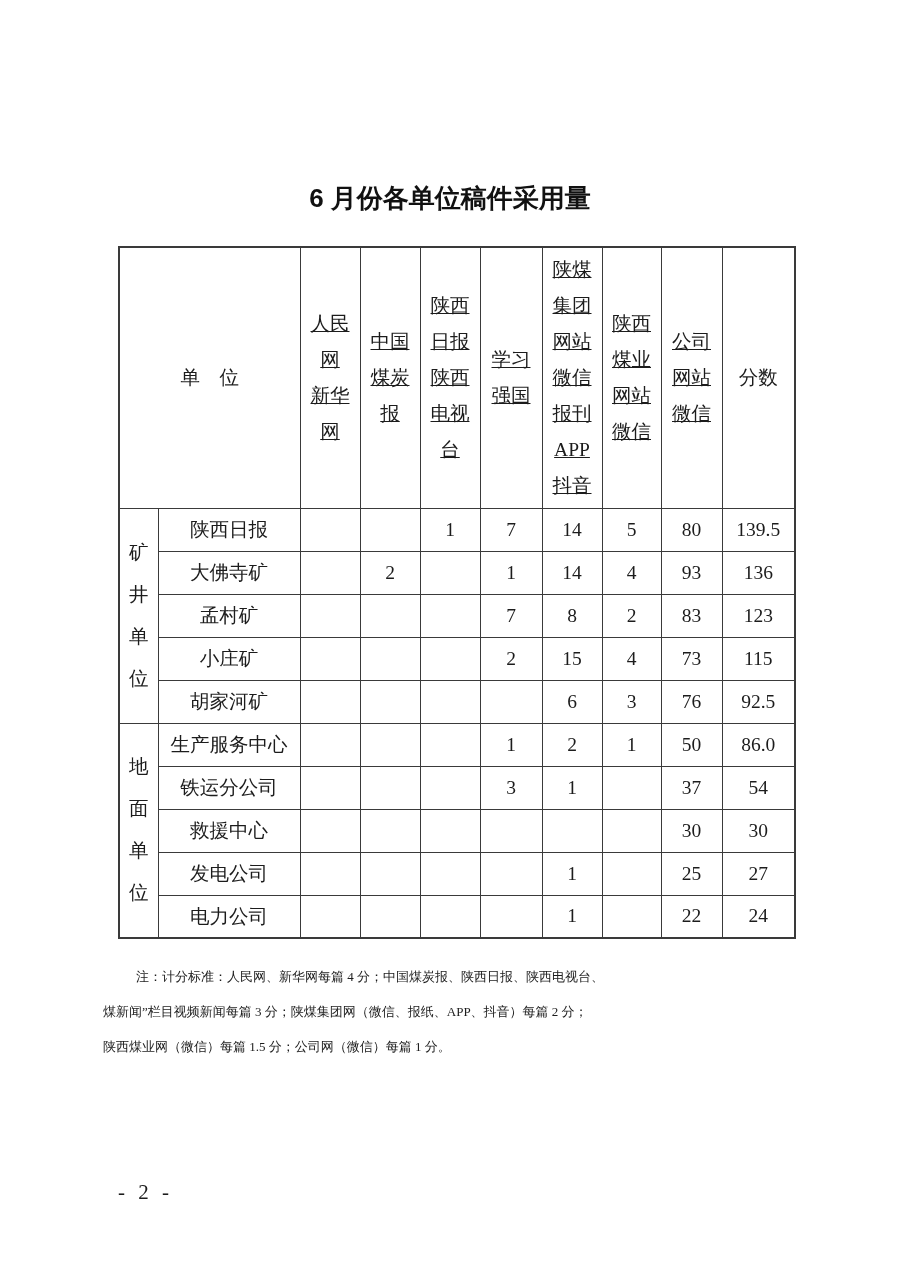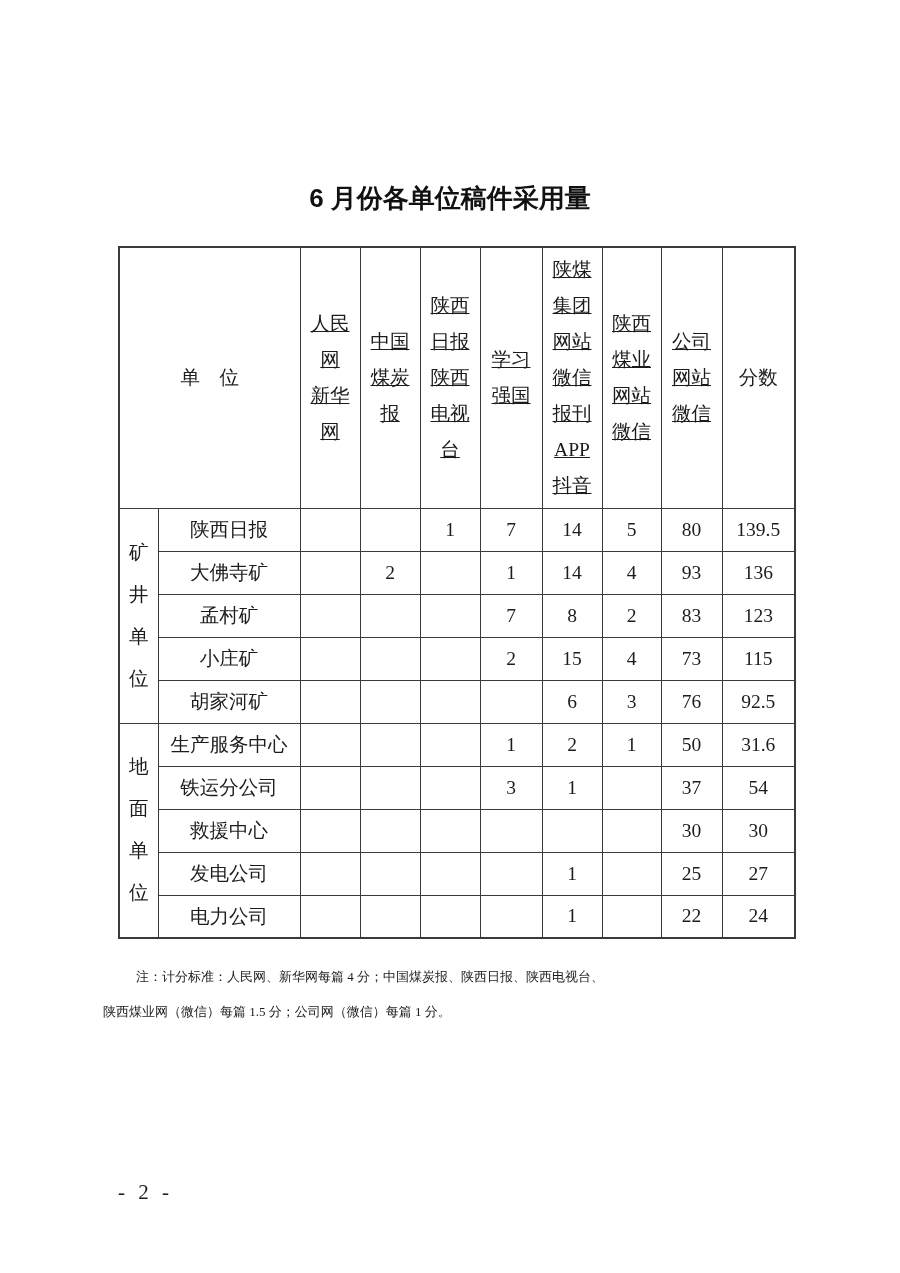--- a/index.html
+++ b/index.html
@@ -210,21 +210,21 @@
 单
 位</td>
         <td class="unit-cell">生产服务中心</td>
         <td></td>
         <td></td>
         <td></td>
         <td>1</td>
         <td>2</td>
         <td>1</td>
         <td>50</td>
-        <td>31.6</td>
+        <td>86.0</td>
       </tr>
       <tr>
         <td class="unit-cell">铁运分公司</td>
         <td></td>
         <td></td>
         <td></td>
         <td>3</td>
         <td>1</td>
         <td></td>
         <td>37</td>
@@ -261,18 +261,19 @@
         <td>1</td>
         <td></td>
         <td>22</td>
         <td>24</td>
       </tr>
     </tbody>
   </table>
 
   <div class="note">
     <div class="note-line first">注：计分标准：人民网、新华网每篇 4 分；中国煤炭报、陕西日报、陕西电视台、</div>
+    <div class="note-line">煤新闻”栏目视频新闻每篇 3 分；陕煤集团网（微信、报纸、APP、抖音）每篇 2 分；</div>
     <div class="note-line">陕西煤业网（微信）每篇 1.5 分；公司网（微信）每篇 1 分。</div>
   </div>
 
   <div class="page-number">- 2 -</div>
 
 </div>
 
 </body></html>

